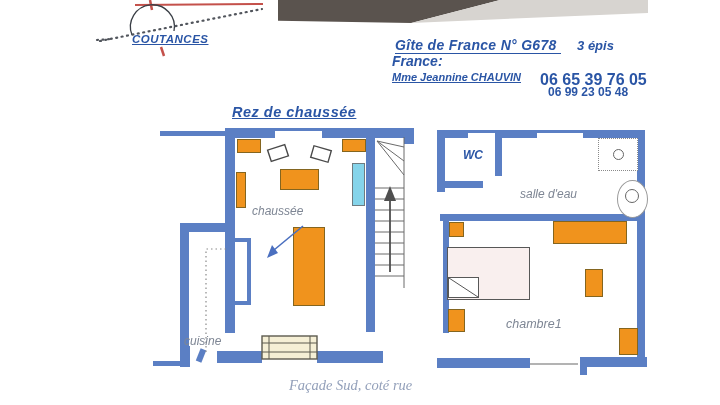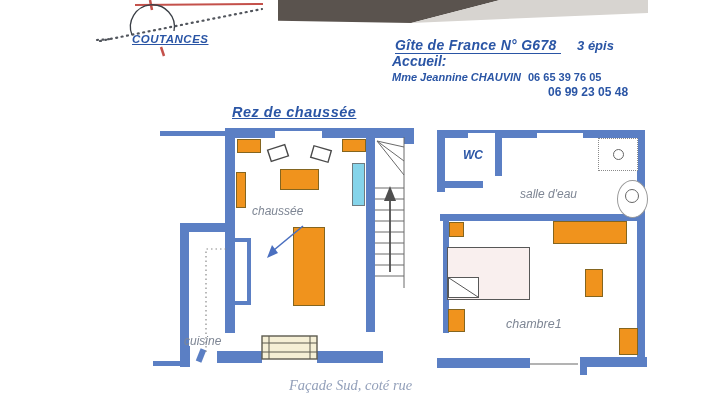--- a/index.html
+++ b/index.html
@@ -23,23 +23,23 @@
 
   <div class="abs" style="left:278px;top:0;width:370px;height:26px;">
     <div style="position:absolute;inset:0;background:#5a534e;clip-path:polygon(0% 0%,60% 0%,36% 88%,0% 80%);"></div>
     <div style="position:absolute;inset:0;background:#d7d4d0;clip-path:polygon(60% 0%,100% 0%,100% 50%,36% 88%);"></div>
   </div>
 
   <div class="txt" style="left:395px;top:36px;">
     <span style="font-size:14px;font-weight:bold;font-style:italic;color:#2a55a5;border-bottom:1.5px solid #2a55a5;padding-right:4px;letter-spacing:.3px;">Gîte de France  N° G678</span>
     <span style="font-size:13px;font-weight:bold;font-style:italic;color:#2a55a5;margin-left:12px;">3 épis</span>
   </div>
-  <div class="txt" style="left:392px;top:53px;font-size:14px;font-weight:bold;font-style:italic;color:#2a55a5;">Accueil:</div>
-  <div class="txt" style="left:392px;top:71px;font-size:11px;font-weight:bold;font-style:italic;color:#2a55a5;">Mme Jeannine CHAUVIN</div>
-  <div class="txt" style="left:528px;top:71px;font-size:11px;font-weight:bold;color:#2a55a5;">06 65 39 76 05</div>
+  <div class="txt" style="left:392px;top:53px;font-size:14px;font-weight:bold;font-style:italic;color:#2a55a5;">France:</div>
+  <div class="txt" style="left:392px;top:71px;font-size:11px;font-weight:bold;font-style:italic;color:#2a55a5;text-decoration:underline;">Mme Jeannine CHAUVIN</div>
+  <div class="txt" style="left:540px;top:71px;font-size:16px;font-weight:bold;color:#2a55a5;">06 65 39 76 05</div>
   <div class="txt" style="left:548px;top:85px;font-size:12px;font-weight:bold;color:#2a55a5;">06 99 23 05 48</div>
 
   <div class="txt" style="left:132px;top:33px;font-size:11.5px;font-weight:bold;font-style:italic;color:#2a55a5;text-decoration:underline;letter-spacing:.5px;">COUTANCES</div>
 
   <div class="txt" style="left:232px;top:104px;font-size:14.5px;font-weight:bold;font-style:italic;color:#2a55a5;text-decoration:underline;letter-spacing:.5px;">Rez de chaussée</div>
 
   <div>
 
     <div class="w" style="left:160px;top:131px;width:66px;height:5px;"></div>
     <div class="w" style="left:225px;top:128px;width:50px;height:10px;"></div>

